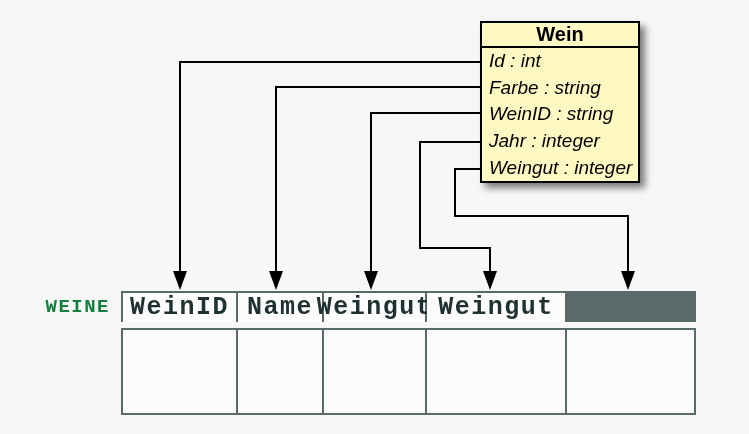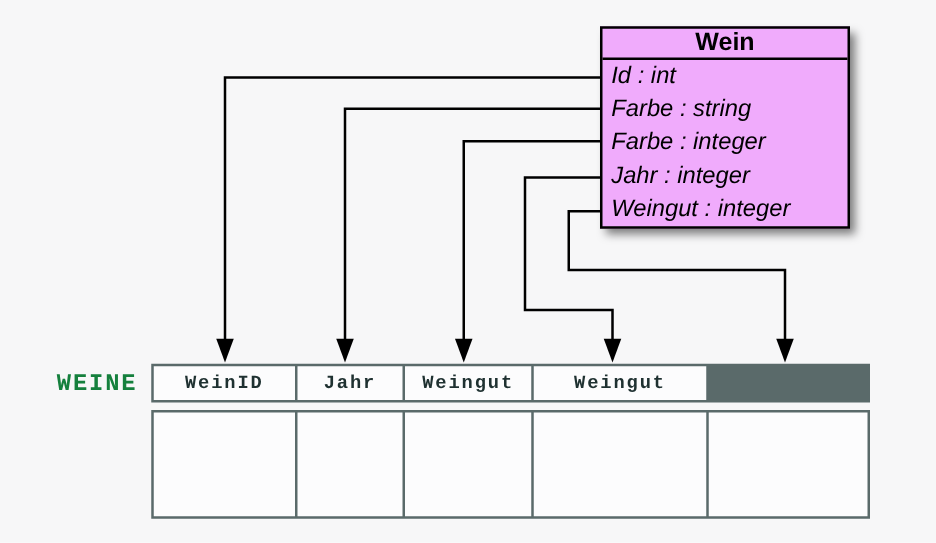--- a/index.html
+++ b/index.html
@@ -2,22 +2,22 @@
 <html><head>
 <meta charset="utf-8">
 <style>
   html,body{margin:0;padding:0;}
   body{font-family:"Liberation Sans",sans-serif;}
   .canvas{position:relative;width:749px;height:434px;background:#f7f7f8;overflow:hidden;}
   .connectors{position:absolute;left:0;top:0;z-index:1;}
 
   
   .class-box{
-    position:absolute;left:480px;top:21px;width:200px;height:162px;
-    box-sizing:border-box;border:2px solid #000;background:#f0abfc;
+    position:absolute;left:480px;top:21px;width:160px;height:162px;
+    box-sizing:border-box;border:2px solid #000;background:#fef9c3;
     box-shadow:5px 5px 7px rgba(0,0,0,0.5);
     z-index:2;display:flex;flex-direction:column;
   }
   .class-title{
     height:23px;border-bottom:2px solid #000;
     display:flex;align-items:center;justify-content:center;
     font-size:20px;font-weight:bold;color:#000;
   }
   .class-attrs{flex:1;display:flex;flex-direction:column;font-style:italic;}
   .attr{flex:1;display:flex;align-items:center;padding-left:7px;font-size:19px;color:#000;}
@@ -33,21 +33,21 @@
   
   .tgrid{
     position:absolute;left:121px;width:575px;box-sizing:border-box;
     display:grid;grid-template-columns:113px 84px 101px 138px 127px;
     gap:2px;padding:2px;background:#5a6a6a;z-index:2;
   }
   .thead{top:291px;height:31px;}
   .tbody{top:328px;height:87px;}
   .th,.td{background:#fcfcfd;display:flex;align-items:center;justify-content:center;}
   .th{
-    font-family:"Liberation Mono",monospace;font-weight:bold;font-size:15px;
+    font-family:"Liberation Mono",monospace;font-weight:bold;font-size:25px;
     letter-spacing:1.5px;color:#1f3131;
   }
 </style>
 </head>
 <body>
 
 <div class="canvas">
 
   <svg class="connectors" width="749" height="434" viewBox="0 0 749 434">
     <g stroke="#000" stroke-width="2" fill="none">
@@ -70,31 +70,31 @@
       <path d="M481 169 H455 V216 H628 V272"></path>
       <polygon points="621,271 635,271 628,290" fill="#000" stroke="none"></polygon>
     </g>
   </svg>
 
   <div class="class-box">
     <div class="class-title">Wein</div>
     <div class="class-attrs">
       <div class="attr">Id : int</div>
       <div class="attr">Farbe : string</div>
-      <div class="attr">Farbe : integer</div>
+      <div class="attr">WeinID : string</div>
       <div class="attr">Jahr : integer</div>
       <div class="attr">Weingut : integer</div>
     </div>
   </div>
 
   <div class="table-label">WEINE</div>
 
   <div class="tgrid thead">
     <div class="th">WeinID</div>
-    <div class="th">Jahr</div>
+    <div class="th">Name</div>
     <div class="th">Weingut</div>
     <div class="th">Weingut</div>
   </div>
 
   <div class="tgrid tbody">
     <div class="td"></div>
     <div class="td"></div>
     <div class="td"></div>
     <div class="td"></div>
     <div class="td"></div>

